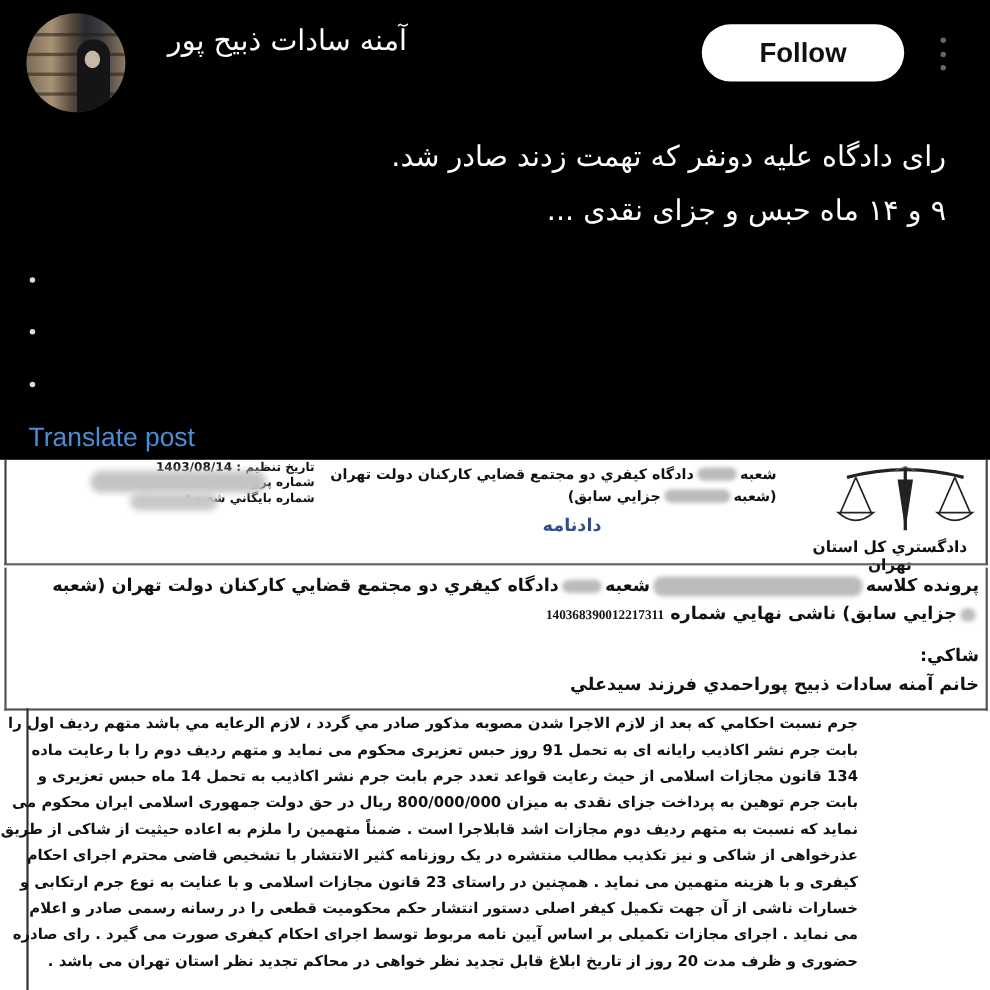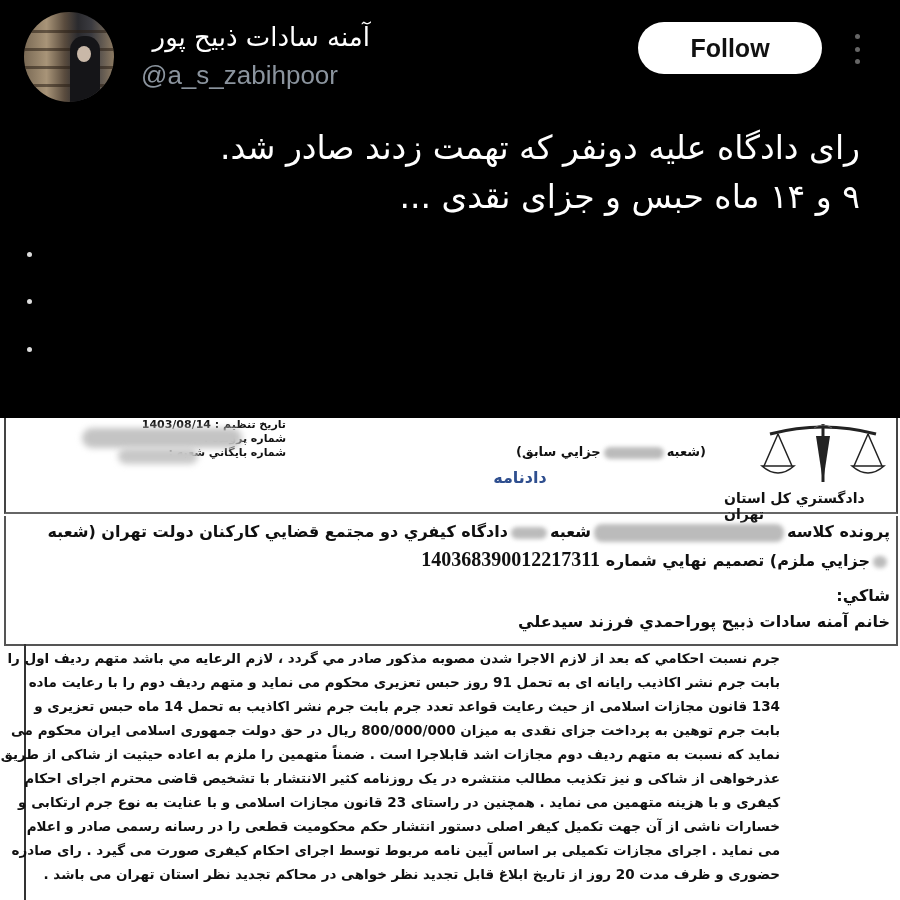--- a/index.html
+++ b/index.html
@@ -9,107 +9,110 @@
     background: linear-gradient(90deg, #7a6a55 0%, #a89478 25%, #5a4c3e 45%, #2a2a2e 60%, #3b3b40 75%, #8c7a62 100%); }
   .avatar .shelf { position: absolute; left: 0; width: 100%; height: 3px; background: rgba(40,30,20,0.55); }
   .avatar .person { position: absolute; left: 46px; top: 24px; width: 30px; height: 70px; background: #151518; border-radius: 14px 14px 4px 4px; }
   .avatar .face { position: absolute; left: 53px; top: 34px; width: 14px; height: 16px; background: #c9b8a8; border-radius: 50%; }
   .name { position: absolute; left: 140px; top: 22px; width: 230px; text-align: right; direction: rtl; color: #fff; font-size: 26px; font-weight: normal; }
   .handle { position: absolute; left: 141px; top: 60px; color: #8b949e; font-size: 26px; font-family: "Liberation Sans", sans-serif; }
   .follow { position: absolute; left: 638px; top: 22px; width: 184px; height: 52px; border-radius: 26px; background: #fff; border: none;
     color: #111; font-size: 25px; font-weight: bold; font-family: "Liberation Sans", sans-serif; display: flex; align-items: center; justify-content: center; }
   .more { position: absolute; left: 850px; top: 34px; width: 14px; height: 30px; display: flex; flex-direction: column; align-items: center; justify-content: space-between; }
   .more span { width: 5px; height: 5px; border-radius: 50%; background: #666; }
-  .body-line { position: absolute; right: 40px; color: #fff; font-size: 33px; direction: rtl; text-align: right; white-space: nowrap; margin-left: 12px; }
+  .body-line { position: absolute; right: 40px; color: #fff; font-size: 26px; direction: rtl; text-align: right; white-space: nowrap; margin-left: 12px; }
   .l1 { top: 128px; } .l2 { top: 177px; }
   .dot { position: absolute; left: 27px; width: 5px; height: 5px; border-radius: 50%; background: #ddd; }
   .translate { position: absolute; left: 26px; top: 384px; color: #4a8fd6; font-size: 24px; font-family: "Liberation Sans", sans-serif; }
 
   .doc { position: absolute; left: 0; top: 418px; width: 900px; height: 482px; background: #fff; }
   .hdr { position: absolute; left: 4px; top: 0; width: 894px; height: 96px; border-right: 2px solid #444; border-left: 2px solid #444; border-bottom: 2px solid #666; box-sizing: border-box; }
   .scales { position: absolute; left: 752px; top: 4px; width: 130px; height: 66px; }
-  .court-name { position: absolute; left: 718px; top: 72px; width: 170px; text-align: left; direction: rtl; font-size: 14px; font-weight: bold; color: #111; font-family: "DejaVu Sans", sans-serif; }
+  .court-name { position: absolute; left: 718px; top: 72px; width: 170px; text-align: center; direction: rtl; font-size: 14px; font-weight: bold; color: #111; font-family: "DejaVu Sans", sans-serif; }
   .branch1 { position: absolute; right: 190px; top: 6px; direction: rtl; font-size: 13px; font-weight: bold; color: #111; white-space: nowrap; }
   .branch2 { position: absolute; right: 190px; top: 26px; direction: rtl; font-size: 13px; font-weight: bold; color: #111; white-space: nowrap; }
   .blur { display: inline-block; width: 36px; height: 12px; background: #bbb; border-radius: 8px; filter: blur(2px); vertical-align: middle; margin: 0 3px; }
   .blur.wide { width: 190px; height: 18px; }
   .blur.med { width: 60px; }
   .dadnameh { position: absolute; left: 464px; top: 50px; width: 100px; text-align: center; font-size: 16px; font-weight: bold; color: #2f4f8f; direction: rtl; }
   .meta { position: absolute; left: 70px; top: 0px; width: 210px; }
   .meta .row { direction: rtl; text-align: right; font-size: 11px; font-weight: bold; color: #111; height: 14px; white-space: nowrap; }
   .meta-blur1 { position: absolute; left: 76px; top: 10px; width: 160px; height: 20px; background: #c4c4c4; border-radius: 12px; filter: blur(3px); }
   .meta-blur2 { position: absolute; left: 112px; top: 30px; width: 80px; height: 16px; background: #c8c8c8; border-radius: 10px; filter: blur(3px); }
 
   .box2 { position: absolute; left: 4px; top: 98px; width: 894px; height: 130px; border: 2px solid #555; border-top: none; box-sizing: border-box; }
   .b2-line { position: absolute; right: 6px; direction: rtl; text-align: right; font-size: 16px; font-weight: bold; color: #111; white-space: nowrap; font-family: "DejaVu Sans", sans-serif; }
-  .case-no { font-family: "Liberation Serif", serif; font-size: 20px; }
+  .case-no { font-family: "Liberation Serif", serif; font-size: 12px; }
 
   .verdict { position: absolute; left: 24px; top: 226px; width: 866px; height: 256px; border-left: 2px solid #333; box-sizing: border-box; }
   .v-line { position: absolute; right: 110px; direction: rtl; text-align: justify; text-align-last: justify; width: 745px; font-size: 13.5px; font-weight: bold; color: #111; white-space: nowrap; font-family: "DejaVu Sans", sans-serif; letter-spacing: -0.2px; }
   .v-line.last { text-align-last: right; }
 </style>
 </head>
 <body>
 
 <div class="tweet">
   <div class="avatar">
     <div class="shelf" style="top:18px"></div>
     <div class="shelf" style="top:36px"></div>
     <div class="shelf" style="top:54px"></div>
     <div class="shelf" style="top:72px"></div>
     <div class="person"></div>
     <div class="face"></div>
   </div>
   <div class="name">آمنه سادات ذبیح پور</div>
-  <div class="handle">@a_s_zabihpoor</div>
   <button class="follow">Follow</button>
   <div class="more">
     <span></span>
       <span></span>
       <span></span>
   </div>
   <div class="body-line l1">رای دادگاه علیه دونفر که تهمت زدند صادر شد.</div>
   <div class="body-line l2">۹ و ۱۴ ماه حبس و جزای نقدی ...</div>
   <div class="dot" style="top:252px"></div>
   <div class="dot" style="top:299px"></div>
   <div class="dot" style="top:347px"></div>
+  <div class="translate">Translate post</div>
 </div>
 
 <div class="doc">
   <div class="hdr">
     <svg class="scales" viewBox="0 0 130 66">
       <path d="M65 2 L65 60" stroke="#222" stroke-width="3"></path>
       <path d="M58 14 L65 60 L72 14 Z" fill="#222"></path>
       <path d="M12 12 Q65 -2 118 12" stroke="#222" stroke-width="3" fill="none"></path>
       <path d="M20 12 L6 44 M20 12 L34 44" stroke="#222" stroke-width="1.5"></path>
       <path d="M110 12 L96 44 M110 12 L124 44" stroke="#222" stroke-width="1.5"></path>
       <path d="M4 44 Q20 58 36 44 Z" fill="none" stroke="#222" stroke-width="1.5"></path>
       <path d="M94 44 Q110 58 126 44 Z" fill="none" stroke="#222" stroke-width="1.5"></path>
       <path d="M56 6 Q65 0 74 6" stroke="#666" stroke-width="1" fill="none"></path>
     </svg>
     <div class="court-name">دادگستري كل استان تهران</div>
+    <div class="branch1">
+      <span>شعبه</span><span class="blur"></span><span>دادگاه كيفري دو مجتمع قضايي كاركنان دولت تهران</span>
+    </div>
     <div class="branch2">
       <span>(شعبه</span><span class="blur med"></span><span>جزايي سابق)</span>
     </div>
     <div class="dadnameh">دادنامه</div>
     <div class="meta">
       <div class="row">تاريخ تنظيم : 1403/08/14</div>
       <div class="row">شماره پرونده :</div>
       <div class="row">شماره بايگاني شعبه :</div>
     </div>
     <div class="meta-blur1"></div>
     <div class="meta-blur2"></div>
   </div>
 
   <div class="box2">
     <div class="b2-line" style="top:6px">
       <span>پرونده كلاسه</span><span class="blur wide"></span><span>شعبه</span><span class="blur"></span><span>دادگاه كيفري دو مجتمع قضايي كاركنان دولت تهران (شعبه</span>
     </div>
     <div class="b2-line" style="top:32px">
-      <span class="blur" style="width:14px"></span><span>جزايي ملزم) تصميم نهايي شماره</span> <span class="case-no">140368390012217311</span>
+      <span class="blur" style="width:14px"></span><span>جزايي سابق) ناشى نهايي شماره</span> <span class="case-no">140368390012217311</span>
     </div>
     <div class="b2-line" style="top:70px">شاكي:</div>
     <div class="b2-line" style="top:96px">خانم آمنه سادات ذبيح پوراحمدي فرزند سيدعلي</div>
   </div>
 
   <div class="verdict">
     <div class="v-line" style="top:6px">جرم نسبت احكامي كه بعد از لازم الاجرا شدن مصوبه مذكور صادر مي گردد ، لازم الرعايه مي باشد متهم رديف اول را</div>
     <div class="v-line" style="top:30px">بابت جرم نشر اكاذيب رايانه اى به تحمل 91 روز حبس تعزيرى محكوم مى نمايد و متهم رديف دوم را با رعايت ماده</div>
     <div class="v-line" style="top:54px">134 قانون مجازات اسلامى از حيث رعايت قواعد تعدد جرم بابت جرم نشر اكاذيب به تحمل 14 ماه حبس تعزيرى و</div>
     <div class="v-line" style="top:78px">بابت جرم توهين به پرداخت جزاى نقدى به ميزان 800/000/000 ريال در حق دولت جمهورى اسلامى ايران محكوم مى</div>

